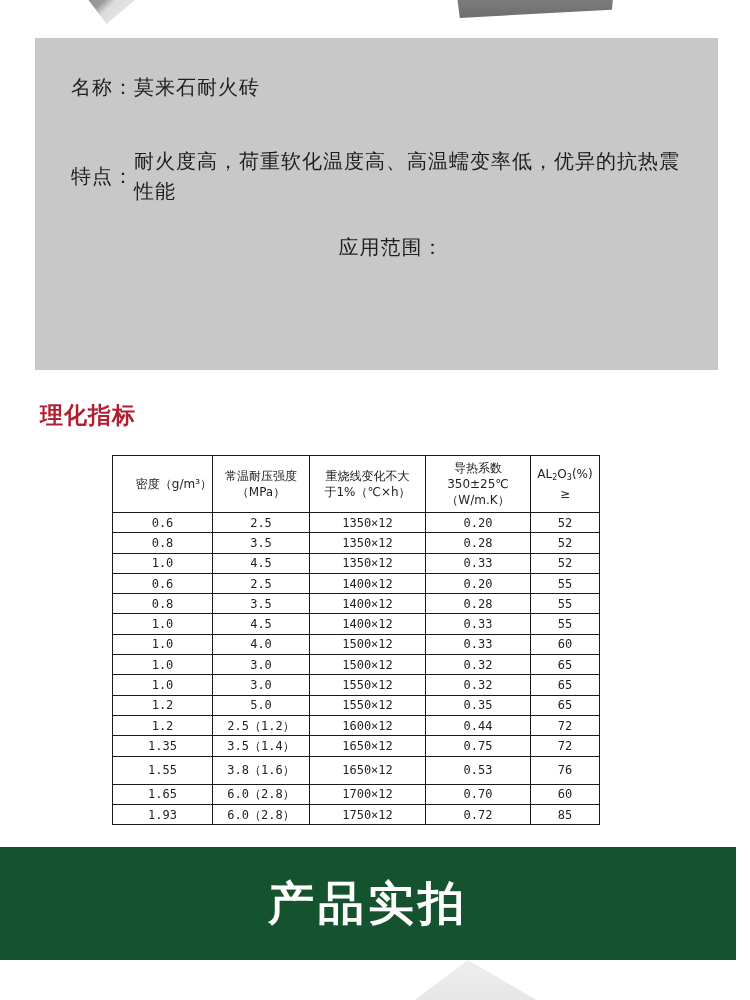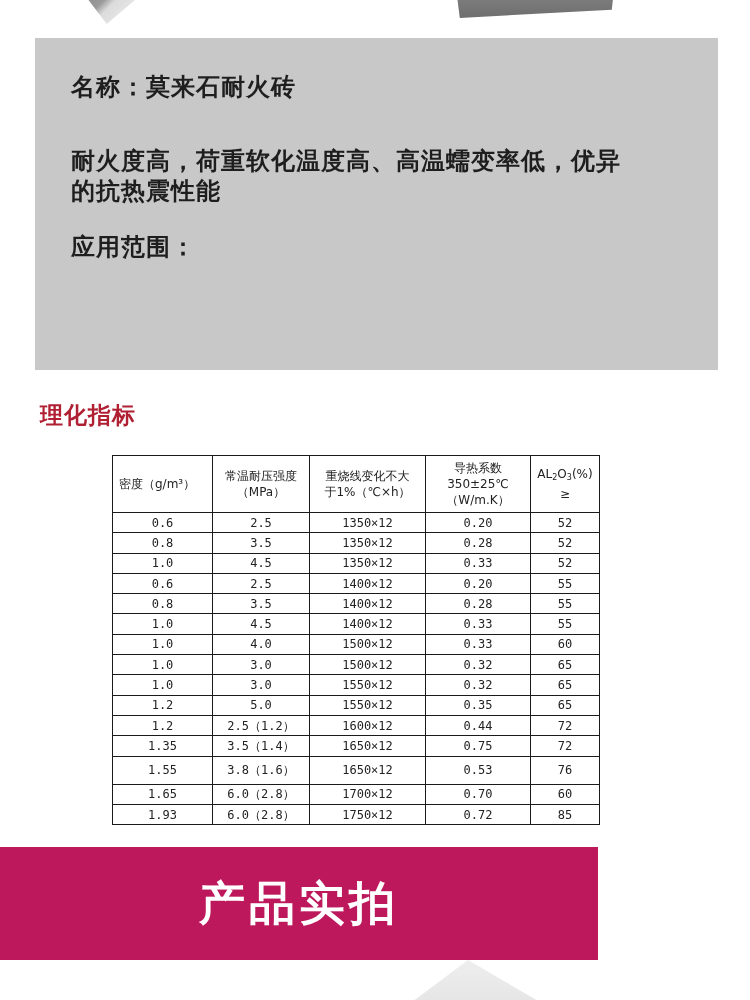--- a/index.html
+++ b/index.html
@@ -17,27 +17,27 @@
     position: absolute; left: 455px; top: -20px; width: 160px; height: 38px;
     background: linear-gradient(180deg, #8a8a8a, #6e6e6e);
     clip-path: polygon(0 0, 100% 0, 98% 78%, 3% 100%);
   }
 
   
   .info-panel {
     position: absolute; left: 35px; top: 38px; width: 683px; height: 332px;
     background: #c8c8c8;
   }
-  .info-row { position: absolute; left: 36px; display: flex; font-size: 24px; line-height: 30px; color: #1e1e1e; font-weight: bold; letter-spacing: 1px; align-items: center; }
+  .info-row { position: absolute; left: 36px; display: flex; font-size: 20px; line-height: 30px; color: #1e1e1e; font-weight: normal; letter-spacing: 1px; align-items: center; }
   .info-label { white-space: nowrap; }
   .info-value { white-space: normal; }
   .row-name { top: 34px; }
   .row-feat { top: 108px; width: 630px; }
   .row-feat .info-value { width: 550px; }
-  .row-app { top: 194px; width: 640px; }
+  .row-app { top: 194px; width: 640px; flex-direction: column; }
   .row-app .info-value { width: 520px; }
 
   
   .section-title {
     position: absolute; left: 40px; top: 400px;
     font-size: 23px; font-weight: bold; color: #b01f32; letter-spacing: 1px;
   }
 
   
   .spec-table {
@@ -46,27 +46,27 @@
     font-family: "DejaVu Sans Mono", monospace; color: #222;
   }
   .spec-table th, .spec-table td {
     border: 1px solid #1a1a1a; text-align: center; vertical-align: middle;
     font-weight: normal; font-size: 12px;
   }
   .spec-table th { height: 57px; line-height: 16px; font-family: "DejaVu Sans", sans-serif; font-size: 12px; }
   .spec-table td { height: 20.3px; line-height: 18px; padding-top: 0; }
   .spec-table tr.tall td { height: 28px; }
   .col1 { width: 100px; } .col2 { width: 97px; } .col3 { width: 116px; } .col4 { width: 105px; } .col5 { width: 69px; }
-  .spec-table th.h1 { text-align: left; padding-left: 6px; }
+  .spec-table th.h1 { text-align: right; padding-left: 6px; }
   sub { font-size: 8px; vertical-align: -2px; }
 
   
   .red-banner {
-    position: absolute; left: 0; top: 847px; width: 598px; height: 113px;
-    background: #be185d; display: flex; align-items: center; justify-content: center;
+    position: absolute; left: 0; top: 847px; width: 736px; height: 113px;
+    background: #14532d; display: flex; align-items: center; justify-content: center;
   }
   .banner-title { color: #ffffff; font-size: 46px; font-weight: bold; letter-spacing: 4px; }
 
   
   .photo-bottom { position: absolute; left: 0; top: 960px; width: 750px; height: 40px; overflow: hidden; background: #fff; }
   .brick-bottom {
     position: absolute; left: 405px; top: 0; width: 140px; height: 60px;
     background: linear-gradient(180deg, #eeeeee, #e2e2e2);
     clip-path: polygon(45% 0, 100% 75%, 100% 100%, 0 100%, 5% 70%);
   }
@@ -78,20 +78,21 @@
   <div class="brick-left"></div>
   <div class="brick-right"></div>
 </div>
 
 <div class="info-panel">
   <div class="info-row row-name">
     <span class="info-label">名称：</span>
     <span class="info-value">莫来石耐火砖</span>
   </div>
   <div class="info-row row-feat">
+    <span class="info-label">特点：</span>
     <span class="info-value">耐火度高，荷重软化温度高、高温蠕变率低，优异的抗热震性能</span>
   </div>
   <div class="info-row row-app">
     <span class="info-label">应用范围：</span>
   </div>
 </div>
 
 <div class="section-title">理化指标</div>
 
 <table class="spec-table">

